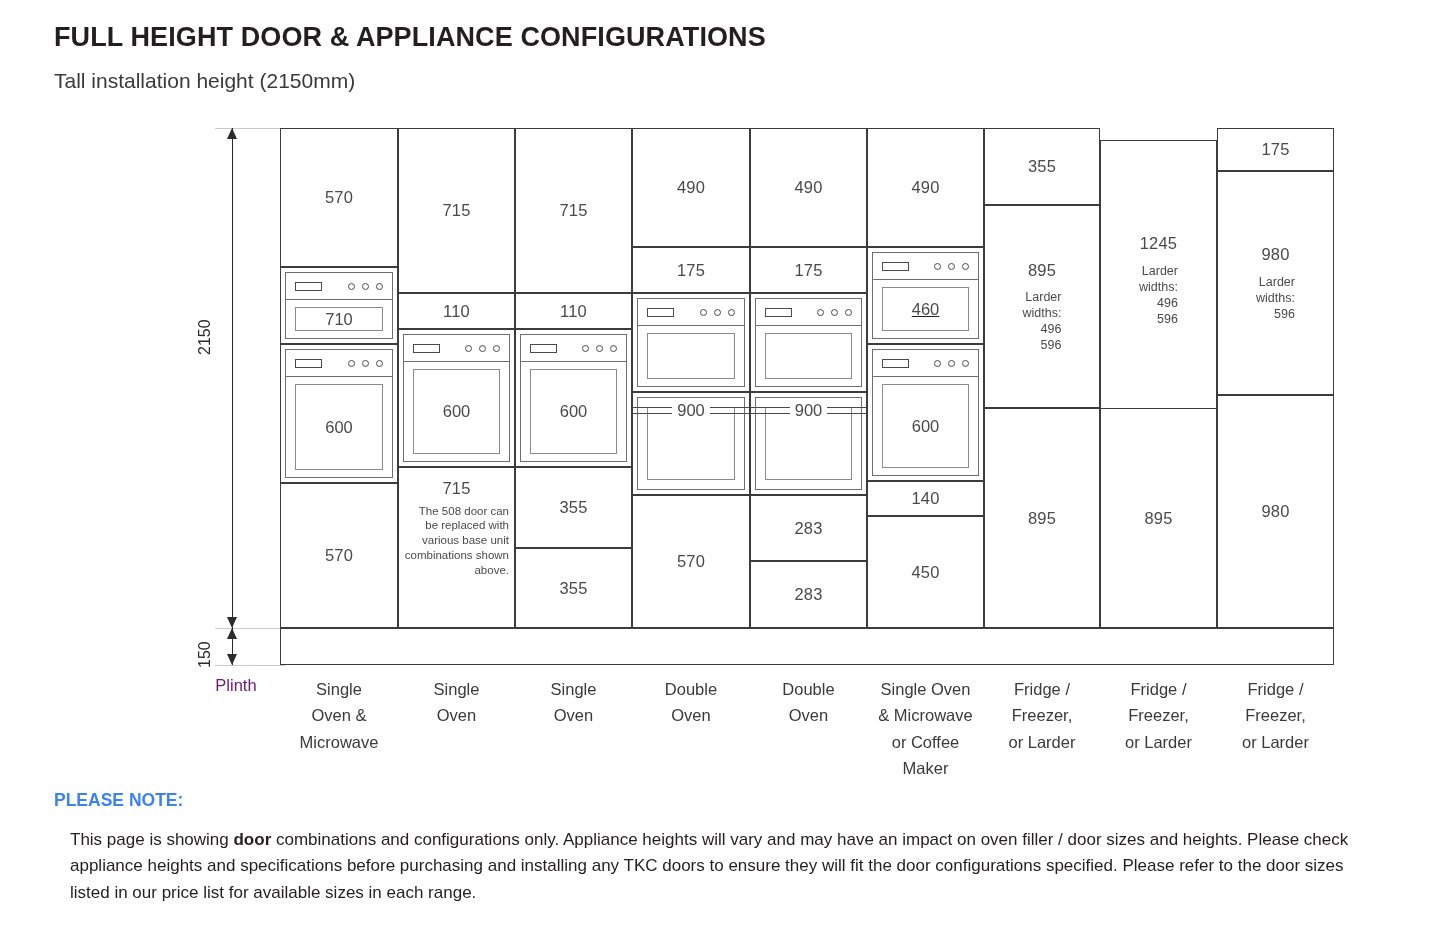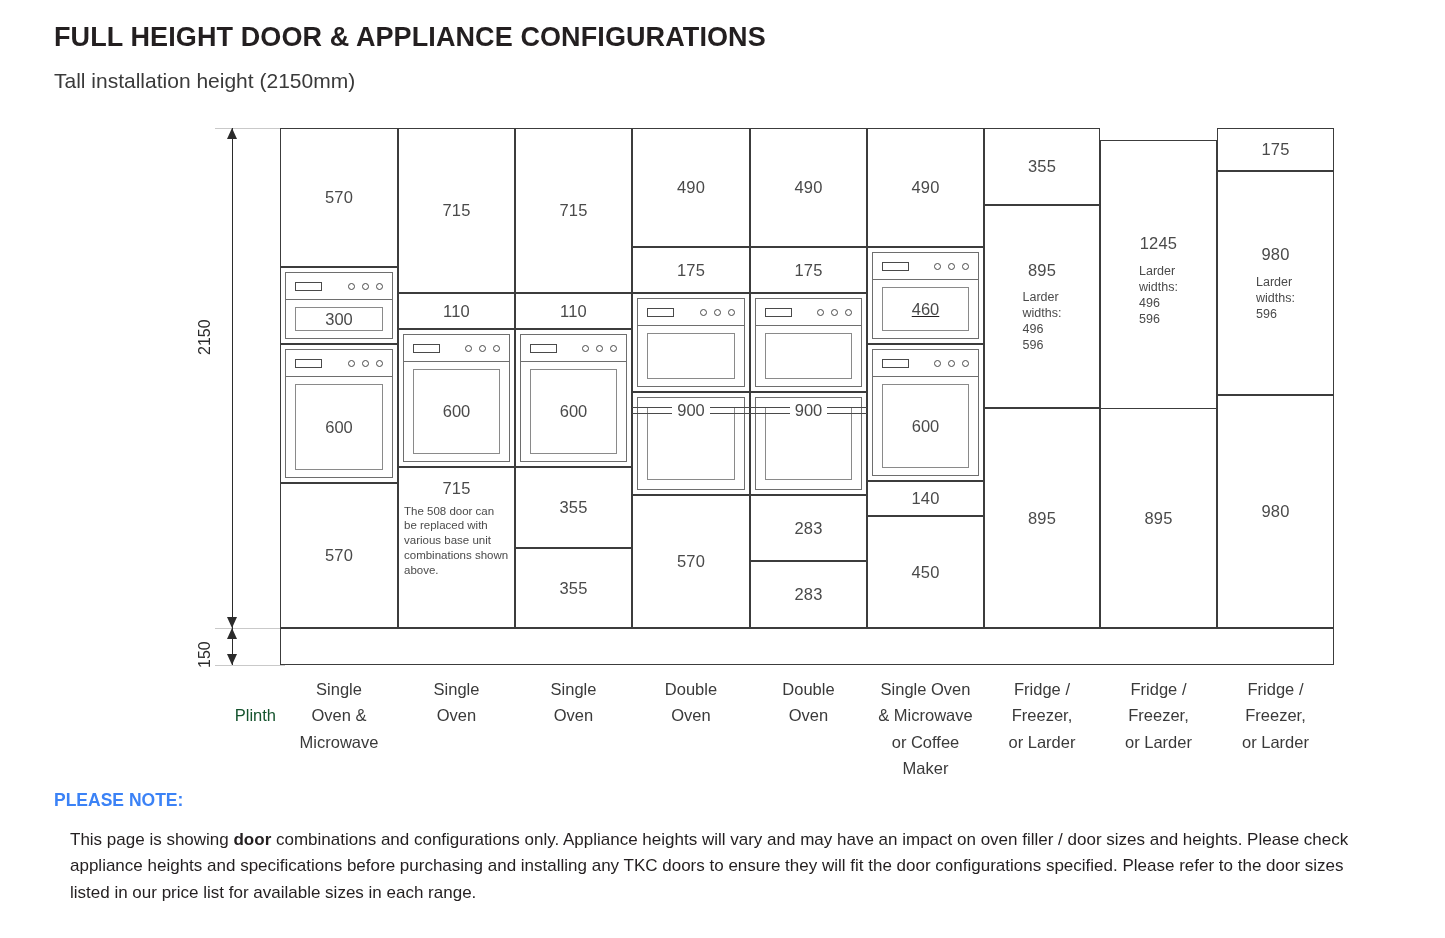--- a/index.html
+++ b/index.html
@@ -24,21 +24,21 @@
   }
   
   #diagram{position:absolute;left:0;top:0;width:1445px;height:790px;}
   .col{position:absolute;top:128px;}
   .cell{
     position:absolute;left:0;right:0;
     border:1px solid #3c3c3c;
     box-sizing:border-box;
     display:flex;align-items:center;justify-content:center;
     flex-direction:column;
-    text-align:left;
+    text-align:right;
     background:#fff;
   }
   .cell .num{
     font-size:16.5px;color:#4a4a4a;line-height:1.25;
     letter-spacing:.2px;
   }
   .cell .sub{
     font-size:12.5px;color:#4a4a4a;line-height:1.28;margin-top:9px;
   }
   .cell .note{
@@ -141,21 +141,21 @@
   .ext-line{position:absolute;height:1px;background:#c9c9c9;}
 
   
   .col-label{
     position:absolute;top:676px;
     font-size:16.5px;color:#3a3a3a;line-height:1.6;
     text-align:center;
   }
   #plinth-label{
     position:absolute;left:196px;top:676px;width:80px;
-    font-size:16.5px;color:#14532d;text-align:right;margin-top:30px;
+    font-size:16.5px;color:#701a75;text-align:center;
   }
 
   
   #note{position:absolute;left:54px;top:790px;width:1340px;}
   #note-heading{font-size:17.5px;font-weight:bold;color:#3b82f6;margin:0 0 12px 0;}
   #note-body{
     font-size:17px;color:#231f20;line-height:1.55;margin:16px;
     max-width:1345px;
   }
   #note-body b{font-weight:bold;}
@@ -195,21 +195,21 @@
       <div class="app-inner">
         <div class="app-panel">
           <div class="app-display"></div>
           <div class="app-knobs">
             <div class="app-knob"></div>
             <div class="app-knob"></div>
             <div class="app-knob"></div>
           </div>
         </div>
         <div class="app-body">
-            <div class="app-window">300</div>
+            <div class="app-window">710</div>
           </div>
       </div>
     </div>
     <div class="appliance" style="top:216px;height:139px;">
       <div class="app-inner">
         <div class="app-panel">
           <div class="app-display"></div>
           <div class="app-knobs">
             <div class="app-knob"></div>
             <div class="app-knob"></div>

